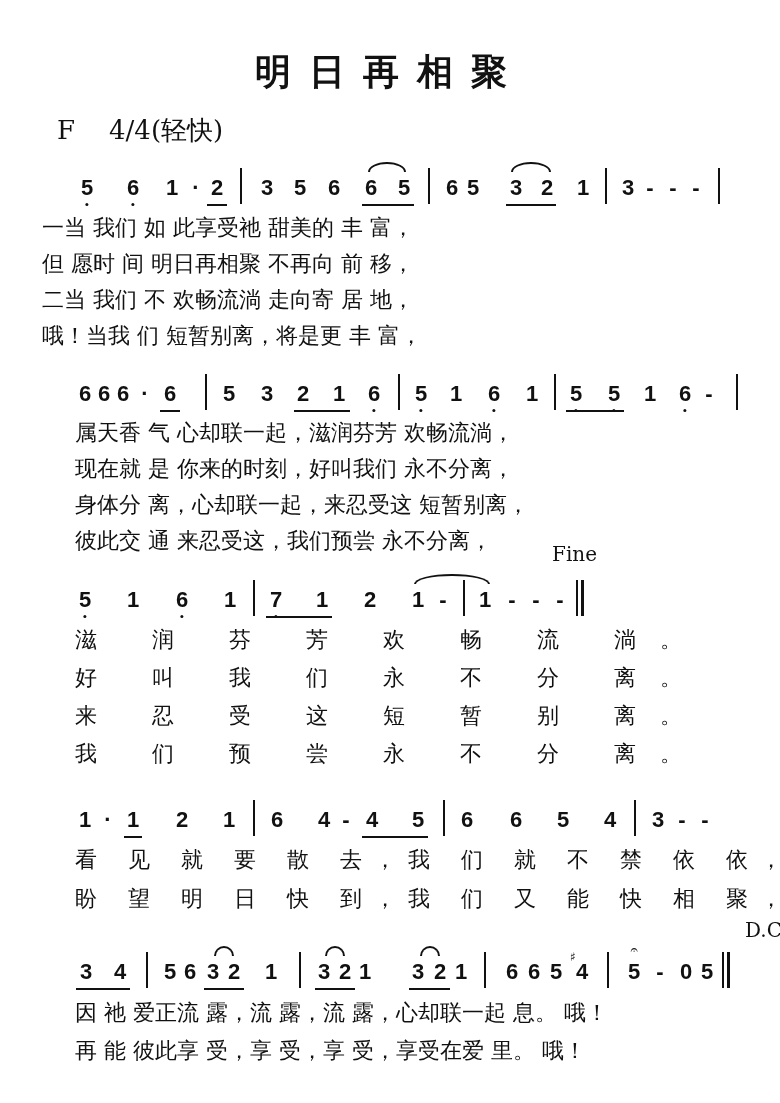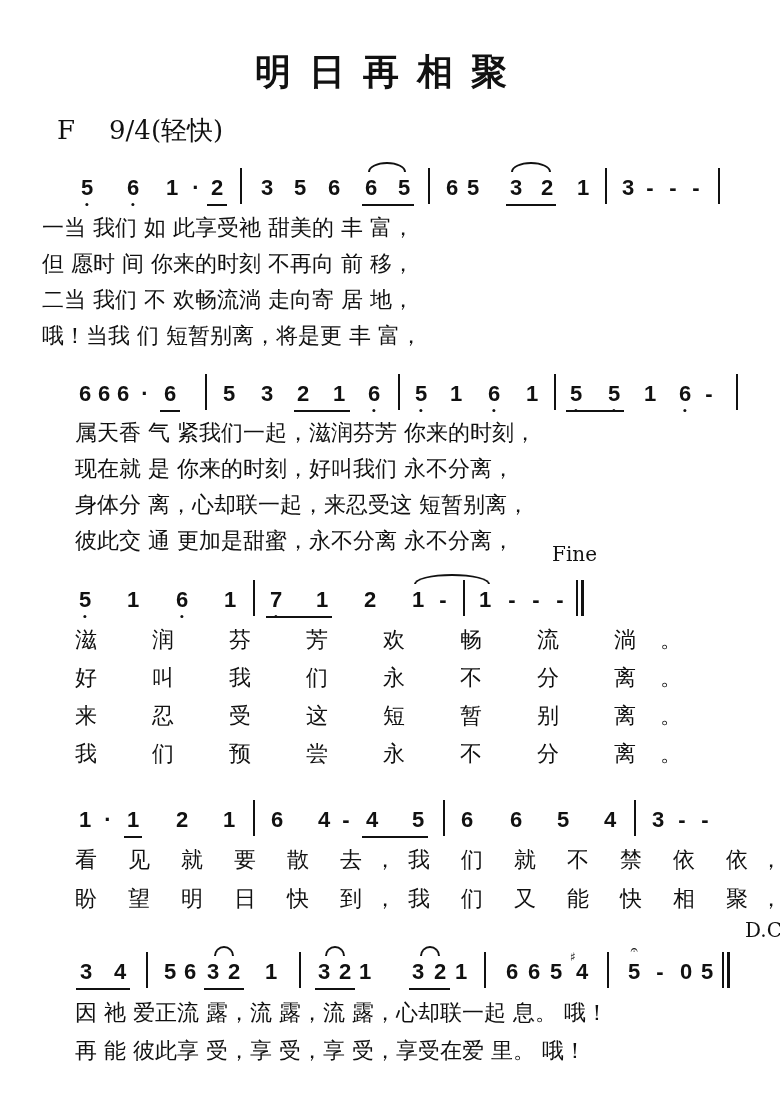--- a/index.html
+++ b/index.html
@@ -21,21 +21,21 @@
   .sharp { position:absolute; font-size:12px; font-weight:bold; top:-2px; font-family:"DejaVu Sans", sans-serif; }
   .fermata { position:absolute; font-size:13px; top:-10px; transform:translateX(-50%); }
   .lyr { position:absolute; font-family:"DejaVu Sans", sans-serif; font-size:22px; line-height:26px; white-space:pre; }
   .lbl { position:absolute; font-family:"DejaVu Serif", serif; font-size:20px; }
 </style>
 </head>
 <body>
 
 <div class="title">明日再相聚</div>
 <div class="meta">
-  <span class="key">F</span><span>9/4</span><span>(轻快)</span>
+  <span class="key">F</span><span>4/4</span><span>(轻快)</span>
 </div>
 
 <div class="notes" style="top:168px;">
   <span class="n dot-below" style="left:87px">5</span>
   <span class="n dot-below" style="left:133px">6</span>
   <span class="n" style="left:172px">1</span>
   <span class="n" style="left:196px">·</span>
   <span class="n" style="left:217px">2</span>
   <div class="uline" style="left:207px;width:20px"></div>
   <div class="bar" style="left:240px"></div>
@@ -55,21 +55,21 @@
   <div class="uline" style="left:506px;width:50px"></div>
   <span class="n" style="left:583px">1</span>
   <div class="bar" style="left:605px"></div>
   <span class="n" style="left:628px">3</span>
   <span class="n" style="left:650px">-</span>
   <span class="n" style="left:673px">-</span>
   <span class="n" style="left:696px">-</span>
   <div class="bar" style="left:718px"></div>
 </div>
 <div class="lyr" style="left:42px;top:215px">一当 我们 如 此享受祂 甜美的 丰 富，</div>
-<div class="lyr" style="left:42px;top:251px">但 愿时 间 你来的时刻 不再向 前 移，</div>
+<div class="lyr" style="left:42px;top:251px">但 愿时 间 明日再相聚 不再向 前 移，</div>
 <div class="lyr" style="left:42px;top:287px">二当 我们 不 欢畅流淌 走向寄 居 地，</div>
 <div class="lyr" style="left:42px;top:323px">哦！当我 们 短暂别离，将是更 丰 富，</div>
 
 <div class="notes" style="top:374px;">
   <span class="n" style="left:85px">6</span>
   <span class="n" style="left:104px">6</span>
   <span class="n" style="left:123px">6</span>
   <span class="n" style="left:145px">·</span>
   <span class="n" style="left:170px">6</span>
   <div class="uline" style="left:160px;width:20px"></div>
@@ -87,24 +87,24 @@
   <span class="n" style="left:532px">1</span>
   <div class="bar" style="left:554px"></div>
   <span class="n dot-below" style="left:576px">5</span>
   <span class="n dot-below" style="left:614px">5</span>
   <div class="uline" style="left:566px;width:58px"></div>
   <span class="n" style="left:650px">1</span>
   <span class="n dot-below" style="left:685px">6</span>
   <span class="n" style="left:709px">-</span>
   <div class="bar" style="left:736px"></div>
 </div>
-<div class="lyr" style="left:75px;top:420px">属天香 气 紧我们一起，滋润芬芳 你来的时刻，</div>
+<div class="lyr" style="left:75px;top:420px">属天香 气 心却联一起，滋润芬芳 欢畅流淌，</div>
 <div class="lyr" style="left:75px;top:456px">现在就 是 你来的时刻，好叫我们 永不分离，</div>
 <div class="lyr" style="left:75px;top:492px">身体分 离，心却联一起，来忍受这 短暂别离，</div>
-<div class="lyr" style="left:75px;top:528px">彼此交 通 更加是甜蜜，永不分离 永不分离，</div>
+<div class="lyr" style="left:75px;top:528px">彼此交 通 来忍受这，我们预尝 永不分离，</div>
 <div class="lbl" style="left:552px;top:542px">Fine</div>
 
 <div class="notes" style="top:580px;">
   <span class="n dot-below" style="left:85px">5</span>
   <span class="n" style="left:133px">1</span>
   <span class="n dot-below" style="left:182px">6</span>
   <span class="n" style="left:230px">1</span>
   <div class="bar" style="left:253px"></div>
   <span class="n dot-below" style="left:276px">7</span>
   <span class="n" style="left:322px">1</span>

